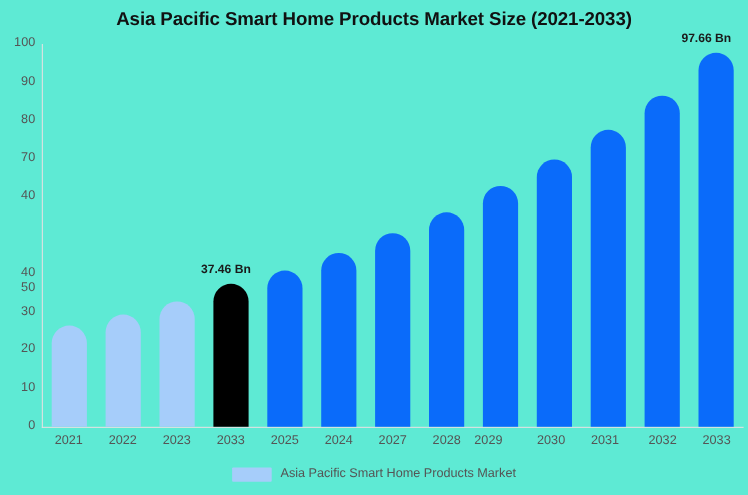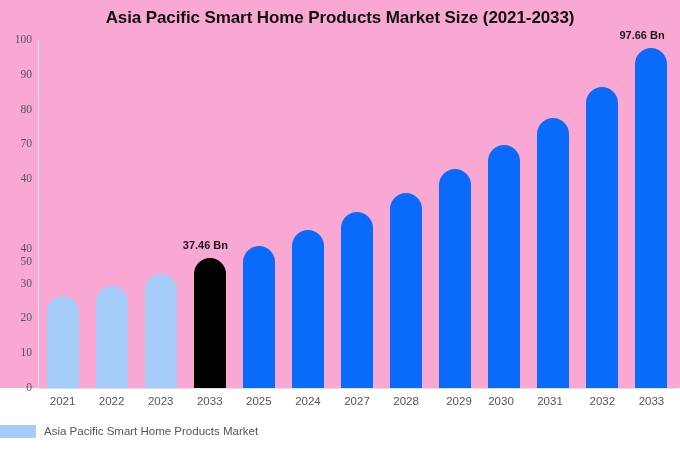--- a/index.html
+++ b/index.html
@@ -10,22 +10,22 @@
   body {
     width: 680px;
     height: 450px;
     overflow: hidden;
     font-family: "Liberation Sans", sans-serif;
     color: #444444;
   }
   #chart-root {
     position: relative;
     width: 680px;
-    height: 388px;
-    background: #f9a8d4;
+    height: 450px;
+    background: #5eead4;
   }
   
   .chart-title {
     position: absolute;
     top: 8px;
     left: 0;
     width: 680px;
     text-align: center;
     font-size: 17px;
     font-weight: bold;
@@ -59,21 +59,20 @@
   }
   .y-tick {
     position: absolute;
     right: 0;
     width: 32px;
     text-align: right;
     font-size: 11.5px;
     color: #555555;
     transform: translateY(-50%);
     line-height: 1;
-    font-family: Liberation Serif, serif;
   }
   
   .bars-layer {
     position: absolute;
     left: 38px;
     top: 40px;
     width: 638px;
     height: 348px;
   }
   .bar {
@@ -109,20 +108,21 @@
     line-height: 1;
   }
   
   .legend {
     position: absolute;
     left: 0;
     top: 425px;
     width: 680px;
     display: flex;
     align-items: center;
+    justify-content: center;
     gap: 8px;
   }
   .legend-swatch {
     width: 36px;
     height: 13px;
     border-radius: 1px;
   }
   .legend-label {
     font-size: 11.5px;
     color: #555555;
@@ -173,21 +173,21 @@
 
   <div class="x-labels">
       <div class="x-tick" style="left: 1.53846px;">2021</div>
       <div class="x-tick" style="left: 50.6154px;">2022</div>
       <div class="x-tick" style="left: 99.6923px;">2023</div>
       <div class="x-tick" style="left: 148.769px;">2033</div>
       <div class="x-tick" style="left: 197.846px;">2025</div>
       <div class="x-tick" style="left: 246.923px;">2024</div>
       <div class="x-tick" style="left: 296px;">2027</div>
       <div class="x-tick" style="left: 345.077px;">2028</div>
-      <div class="x-tick" style="left: 398px;">2029</div>
+      <div class="x-tick" style="left: 383px;">2029</div>
       <div class="x-tick" style="left: 440px; text-align: center;">2030</div>
       <div class="x-tick" style="left: 489px;">2031</div>
       <div class="x-tick" style="left: 541.385px;">2032</div>
       <div class="x-tick" style="left: 590.462px;">2033</div>
     </div>
 
   <div class="legend">
       <div class="legend-swatch" style="background: rgb(166, 205, 250);"></div>
       <div class="legend-label">Asia Pacific Smart Home Products Market</div>
     </div>

